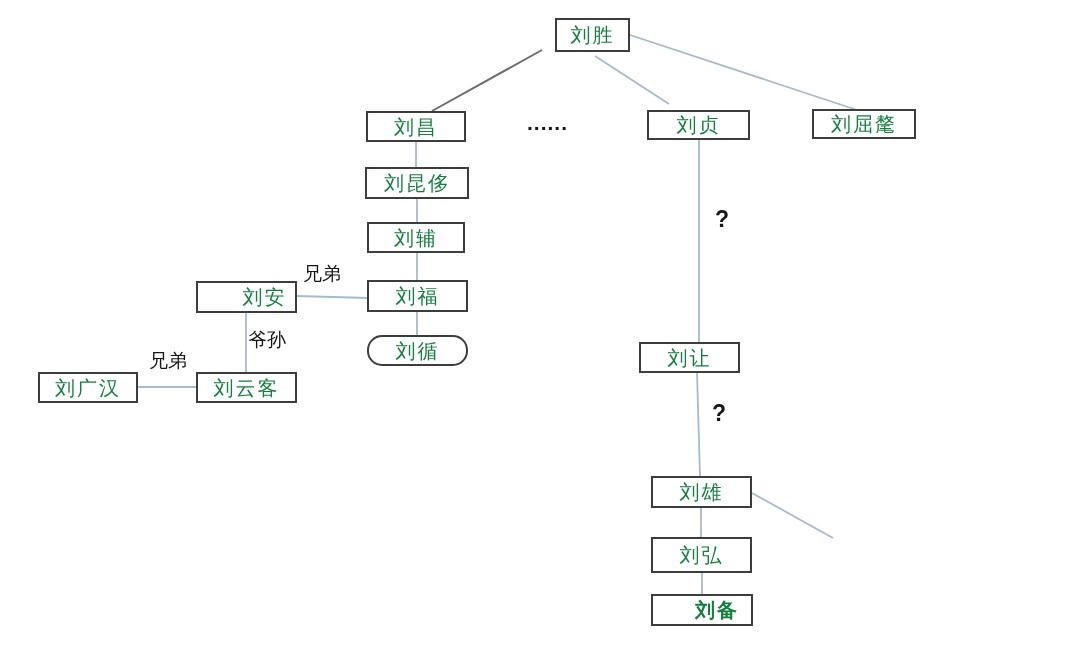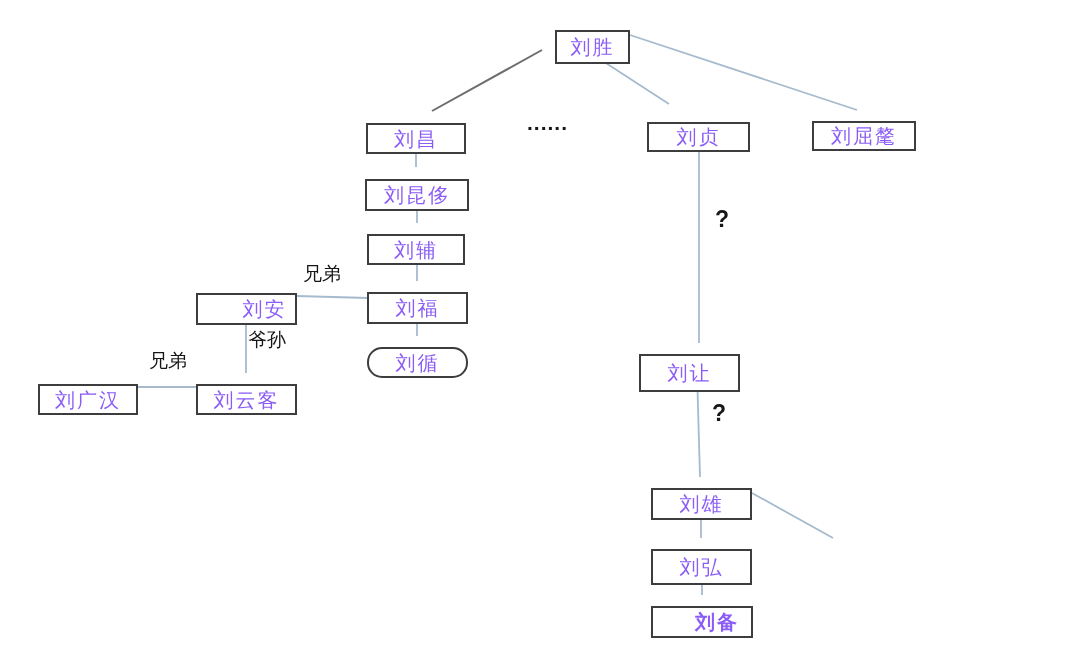--- a/index.html
+++ b/index.html
@@ -14,29 +14,28 @@
   svg.wires {
     position: absolute;
     left: 0; top: 0;
     width: 1080px; height: 659px;
   }
   .node {
     position: absolute;
     box-sizing: border-box;
     border: 2px solid #3d3d3d;
     background: #ffffff;
-    color: #8b5cf6;
+    color: #15803d;
     font-size: 20px;
     letter-spacing: 2px;
     display: flex;
     align-items: center;
     justify-content: center;
     line-height: 1;
     white-space: nowrap;
-    margin-top: 12px;
   }
   .node.bold { font-weight: bold; padding-left: 30px; }
   .flabel {
     position: absolute;
     color: #161616;
     font-size: 19px;
     line-height: 1;
     white-space: nowrap;
   }
   .q { font-size: 23px; font-weight: bold; }
@@ -69,21 +68,21 @@
   <div class="node" style="left:366px; top:111px; width:100px; height:31px;">刘昌</div>
   <div class="node" style="left:647px; top:110px; width:103px; height:30px;">刘贞</div>
   <div class="node" style="left:812px; top:109px; width:104px; height:30px;">刘屈氂</div>
   <div class="node" style="left:365px; top:167px; width:104px; height:32px;">刘昆侈</div>
   <div class="node" style="left:367px; top:222px; width:98px;  height:31px;">刘辅</div>
   <div class="node" style="left:367px; top:280px; width:101px; height:32px;">刘福</div>
   <div class="node" style="left:367px; top:335px; width:101px; height:31px;border-radius:15px;">刘循</div>
   <div class="node" style="left:196px; top:281px; width:101px; height:32px;padding-left:36px;">刘安</div>
   <div class="node" style="left:196px; top:372px; width:101px; height:31px;">刘云客</div>
   <div class="node" style="left:38px;  top:372px; width:100px; height:31px;">刘广汉</div>
-  <div class="node" style="left:639px; top:342px; width:101px; height:38px;">刘让</div>
+  <div class="node" style="left:639px; top:342px; width:101px; height:31px;">刘让</div>
   <div class="node" style="left:651px; top:476px; width:101px; height:32px;">刘雄</div>
   <div class="node" style="left:651px; top:537px; width:101px; height:36px;">刘弘</div>
   <div class="node bold" style="left:651px; top:594px; width:102px; height:32px;">刘备</div>
 
   <div class="flabel ellipsis" style="left:527px; top:112px;">......</div>
   <div class="flabel" style="left:303px; top:264px;">兄弟</div>
   <div class="flabel" style="left:248px; top:330px;">爷孙</div>
   <div class="flabel" style="left:149px; top:351px;">兄弟</div>
   <div class="flabel q" style="left:715px; top:208px;">?</div>
   <div class="flabel q" style="left:712px; top:402px;">?</div>

